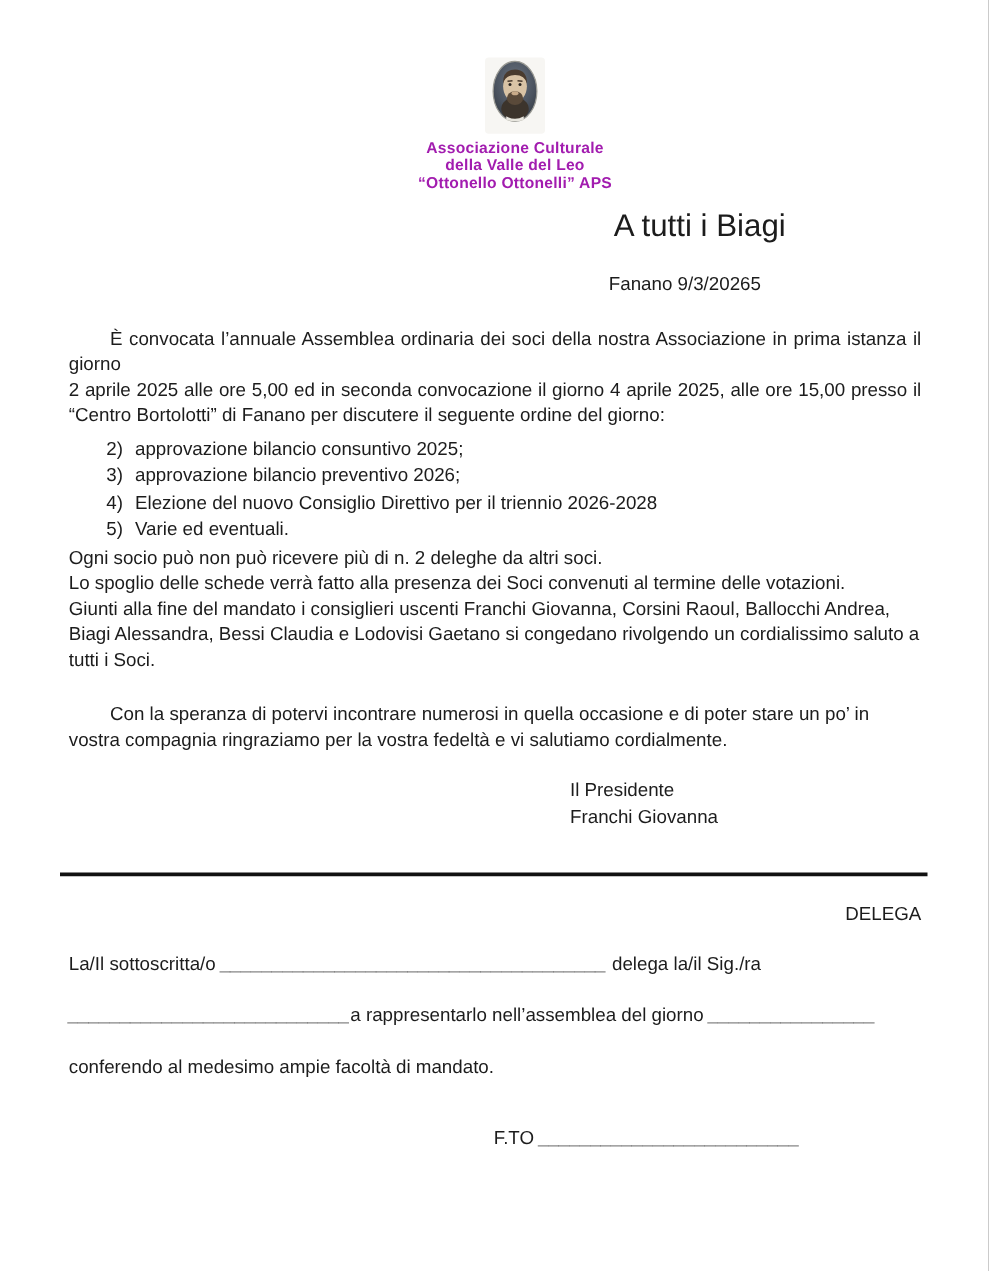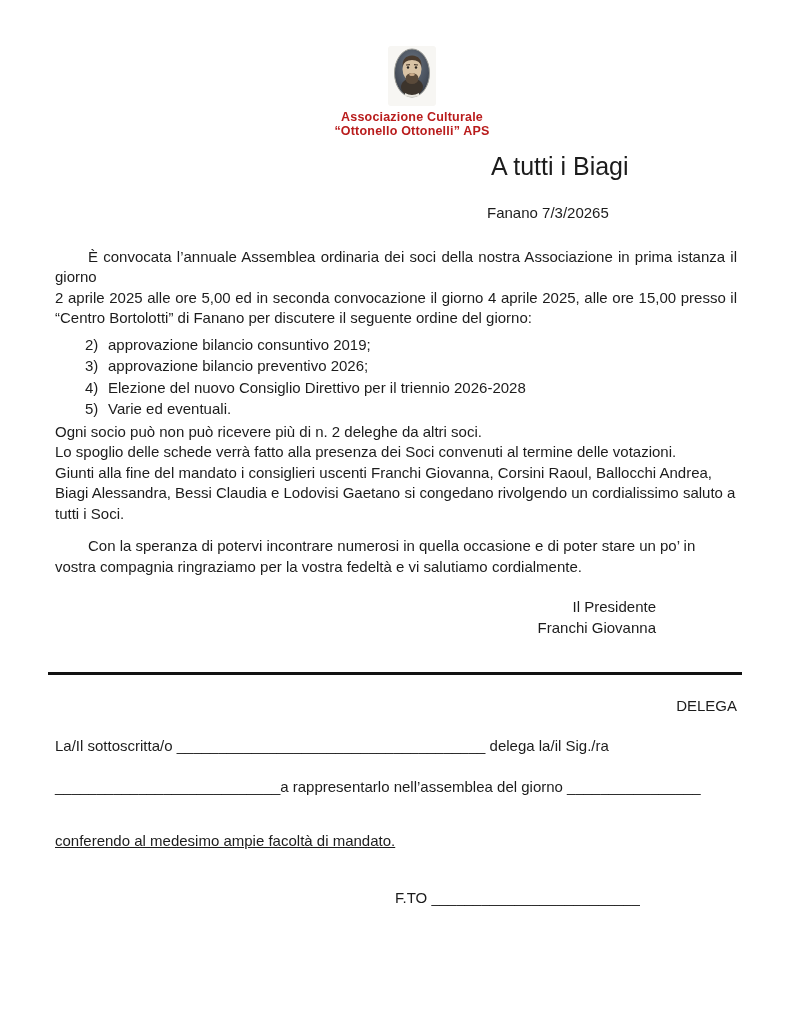--- a/index.html
+++ b/index.html
@@ -5,44 +5,44 @@
   html,body{margin:0;padding:0;background:#808080;}
   .page{
     width:791px;height:1023px;background:#ffffff;margin:0 auto;
     box-sizing:border-box;padding:46px 54px 0 55px;
     font-family:"Liberation Sans",sans-serif;color:#1c1c1c;
     font-size:15px;line-height:20.5px;overflow:hidden;position:relative;
   }
   
   .letterhead{text-align:center;margin-left:32px;}
   .portrait-wrap{display:inline-block;background:#f7f6f3;border-radius:3px;padding:1px 3px;}
-  .org{font-weight:bold;font-size:12.5px;line-height:14px;margin-top:4px;color:#b91c1c;letter-spacing:0.2px;}
+  .org{font-weight:bold;font-size:12.5px;line-height:14px;margin-top:4px;color:#a21caf;letter-spacing:0.2px;}
   
   .doc-title{font-size:25px;line-height:32px;margin-top:12px;padding-left:436px;white-space:nowrap;}
   .dateline{margin-top:22px;line-height:18px;padding-left:432px;white-space:nowrap;}
   
   .para1{margin-top:25px;}
   .jline{text-align:justify;text-align-last:justify;}
   .indent{text-indent:33px;}
   .agenda{margin-top:5px;}
   .agenda-item{line-height:21.5px;margin-left:30px;}
   .agenda-num{display:inline-block;width:23px;}
   .notes{margin-top:2px;}
-  .closing{margin-top:12px;}
-  .signature{margin-top:19px;width:200px;margin-left:401px;text-align:right;line-height:21px;}
+  .closing{margin-top:23px;}
+  .signature{margin-top:19px;width:200px;margin-left:401px;text-align:left;line-height:21px;}
   
   .divider{border:none;background:#111111;height:3px;margin:34px 0 0 -7px;width:694px;}
   
   .delega-heading{margin-top:22px;line-height:18px;text-align:right;margin-left:-23px;}
   .delega-line{line-height:17px;}
   .dl1{margin-top:22px;}
   .dl2{margin-top:24px;}
-  .dl3{margin-top:37px;text-decoration:underline;}
+  .dl3{margin-top:24px;}
   .fto-line{margin-top:40px;padding-left:340px;line-height:17px;}
-  .blank{letter-spacing:0;}
+  .blank{letter-spacing:0;font-style:italic;}
 </style>
 </head>
 <body>
 
 <div class="page">
 
   <div class="letterhead">
     <span class="portrait-wrap">
       <svg width="42" height="52" viewBox="0 0 42 52">
         <defs>
@@ -59,35 +59,36 @@
         <path d="M11.5 20 Q11 9 21 8.5 Q31 9 30.5 20 Q29 13 21 13 Q13 13 11.5 20 Z" fill="#4a3b2e"></path>
         <ellipse cx="21" cy="31.5" rx="6.5" ry="5.5" fill="#5a4a3a"></ellipse>
         <ellipse cx="21" cy="27.5" rx="2.8" ry="1.6" fill="#c9ab8a"></ellipse>
         <circle cx="17" cy="20.5" r="1.2" fill="#2a2420"></circle>
         <circle cx="25" cy="20.5" r="1.2" fill="#2a2420"></circle>
         <path d="M15 18 L19 17.6 M23 17.6 L27 18" stroke="#4a3b2e" stroke-width="1.1" fill="none"></path>
       </svg>
     </span>
     <div class="org">
       <div>Associazione Culturale</div>
+      <div>della Valle del Leo</div>
       <div>“Ottonello Ottonelli” APS</div>
     </div>
   </div>
 
   <div class="doc-title">A tutti i Biagi</div>
-  <div class="dateline">Fanano 7/3/20265</div>
+  <div class="dateline">Fanano 9/3/20265</div>
 
   <div class="para1">
     <div class="jline indent">È convocata l’annuale Assemblea ordinaria dei soci della nostra Associazione in prima istanza il giorno</div>
     <div class="jline">2 aprile 2025 alle ore 5,00 ed in seconda convocazione il giorno 4 aprile 2025, alle ore 15,00 presso il</div>
     <div>“Centro Bortolotti” di Fanano per discutere il seguente ordine del giorno:</div>
   </div>
 
   <div class="agenda">
-    <div class="agenda-item"><span class="agenda-num">2)</span><span>approvazione bilancio consuntivo 2019;</span></div>
+    <div class="agenda-item"><span class="agenda-num">2)</span><span>approvazione bilancio consuntivo 2025;</span></div>
     <div class="agenda-item"><span class="agenda-num">3)</span><span>approvazione bilancio preventivo 2026;</span></div>
     <div class="agenda-item"><span class="agenda-num">4)</span><span>Elezione del nuovo Consiglio Direttivo per il triennio 2026-2028</span></div>
     <div class="agenda-item"><span class="agenda-num">5)</span><span>Varie ed eventuali.</span></div>
   </div>
 
   <div class="notes">
     <div>Ogni socio può non può ricevere più di n. 2 deleghe da altri soci.</div>
     <div>Lo spoglio delle schede verrà fatto alla presenza dei Soci convenuti al termine delle votazioni.</div>
     <div>Giunti alla fine del mandato i consiglieri uscenti Franchi Giovanna, Corsini Raoul, Ballocchi Andrea, Biagi Alessandra, Bessi Claudia e Lodovisi Gaetano si congedano rivolgendo un cordialissimo saluto a tutti i Soci.</div>
   </div>

